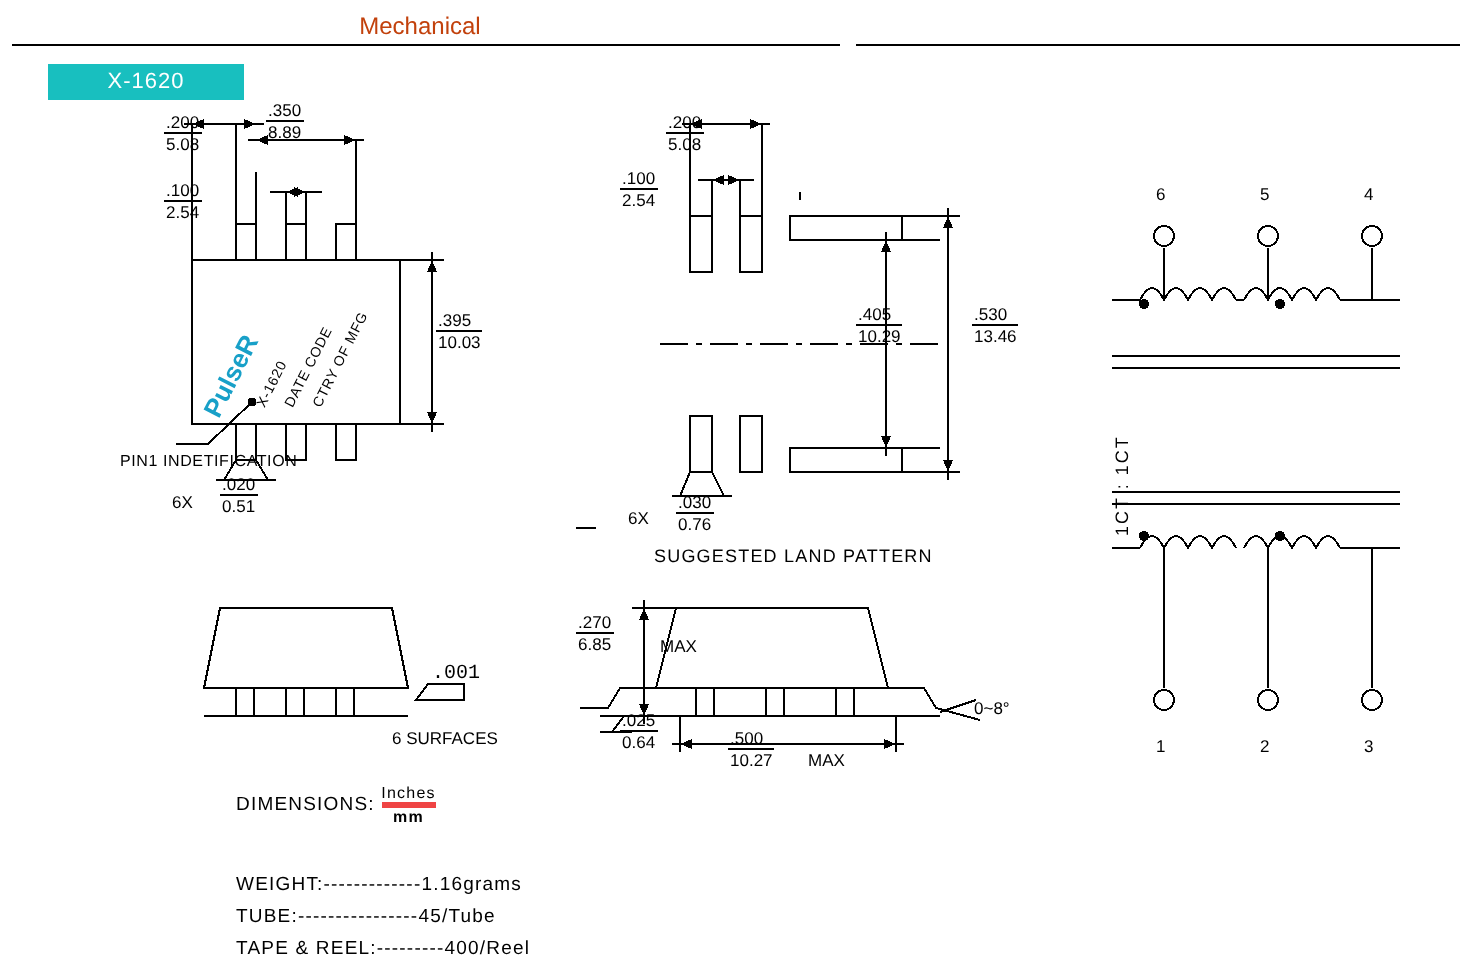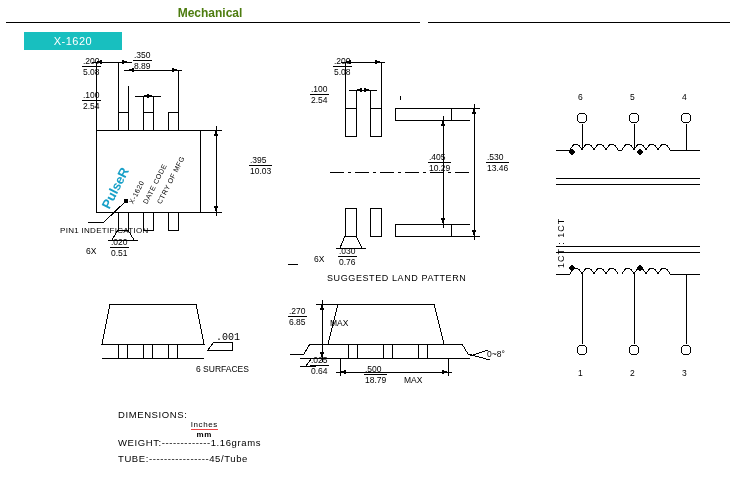--- a/index.html
+++ b/index.html
@@ -17,24 +17,24 @@
   }
   .sheet {
     position: absolute;
     left: 0; top: 0;
     width: 736px;
     height: 487px;
   }
   
   .section-title {
     position: absolute;
-    font-weight: bold;
+    font-weight: normal;
     font-size: 12px;
     text-align: center;
-    color: #4d7c0f;
+    color: #c2410c;
   }
   .title-mech { left: 110px; top: 6px; width: 200px; }
   .title-schem { left: 490px; top: 6px; width: 200px; }
   .hrule {
     position: absolute;
     height: 1px;
     background: #000;
   }
   .hrule-left { left: 6px; top: 22px; width: 414px; }
   .hrule-right { left: 428px; top: 22px; width: 302px; }
@@ -76,21 +76,21 @@
     white-space: nowrap;
     color: #000;
   }
   .frac {
     display: inline-block;
     vertical-align: middle;
     text-align: center;
     font-size: 8px;
     line-height: 9px;
   }
-  .frac .t { display: block; border-bottom: 1px solid #ef4444; margin-top: 28px; }
+  .frac .t { display: block; border-bottom: 3px solid #ef4444; }
   .frac .b { display: block; font-weight: bold; }
 
   
   .brand {
     position: absolute;
     font-size: 13px;
     font-weight: bold;
     color: #18a0c8;
     transform: rotate(-63deg);
     transform-origin: left bottom;
@@ -294,21 +294,21 @@
     <span class="bot">5.08</span>
   </div>
   <div class="dim" style="left:133px; top:50px;">
     <span class="top">.350</span>
     <span class="bot">8.89</span>
   </div>
   <div class="dim" style="left:82px; top:90px;">
     <span class="top">.100</span>
     <span class="bot">2.54</span>
   </div>
-  <div class="dim" style="left:218px; top:155px;margin-left:31px;">
+  <div class="dim" style="left:218px; top:155px;">
     <span class="top">.395</span>
     <span class="bot">10.03</span>
   </div>
   <div class="dim" style="left:110px; top:237px;">
     <span class="top">.020</span>
     <span class="bot">0.51</span>
   </div>
   <div class="lbl" style="left:86px; top:246px;">6X</div>
   <div class="lbl" style="left:32px; top:226px; font-size:8px; letter-spacing:0.3px;margin-left:28px;">PIN1 INDETIFICATION</div>
 
@@ -346,40 +346,41 @@
   </div>
   <div class="lbl" style="left:330px; top:318px;">MAX</div>
 
   <div class="dim" style="left:282px; top:355px;margin-left:28px;">
     <span class="top">.025</span>
     <span class="bot">0.64</span>
   </div>
 
   <div class="dim" style="left:364px; top:364px;">
     <span class="top">.500</span>
-    <span class="bot">18.79</span>
+    <span class="bot">10.27</span>
   </div>
   <div class="lbl" style="left:404px; top:375px;">MAX</div>
 
   <div class="lbl" style="left:487px; top:349px;">0~8°</div>
 
   <div class="lbl" style="left:216px; top:333px; font-size:10px;font-family:Liberation Mono, monospace;">.001</div>
   <div class="lbl" style="left:196px; top:364px;">6 SURFACES</div>
 
   <div class="note" style="left:118px; top:392px;">
     <span>DIMENSIONS:</span>
     <span class="frac">
       <span class="t">Inches</span>
       <span class="b">mm</span>
     </span>
   </div>
 
 
   <div class="note" style="left:118px; top:437px;text-align:right;">WEIGHT:-------------1.16grams</div>
   <div class="note" style="left:118px; top:453px;">TUBE:----------------45/Tube</div>
+  <div class="note" style="left:118px; top:469px;">TAPE &amp; REEL:---------400/Reel</div>
 
   <div class="lbl" style="left:578px; top:92px;">6</div>
   <div class="lbl" style="left:630px; top:92px;">5</div>
   <div class="lbl" style="left:682px; top:92px;">4</div>
 
   <div class="lbl" style="left:578px; top:368px;">1</div>
   <div class="lbl" style="left:630px; top:368px;">2</div>
   <div class="lbl" style="left:682px; top:368px;">3</div>
 
   <div class="rot90" style="left:556px; top:268px;">1CT : 1CT</div>

